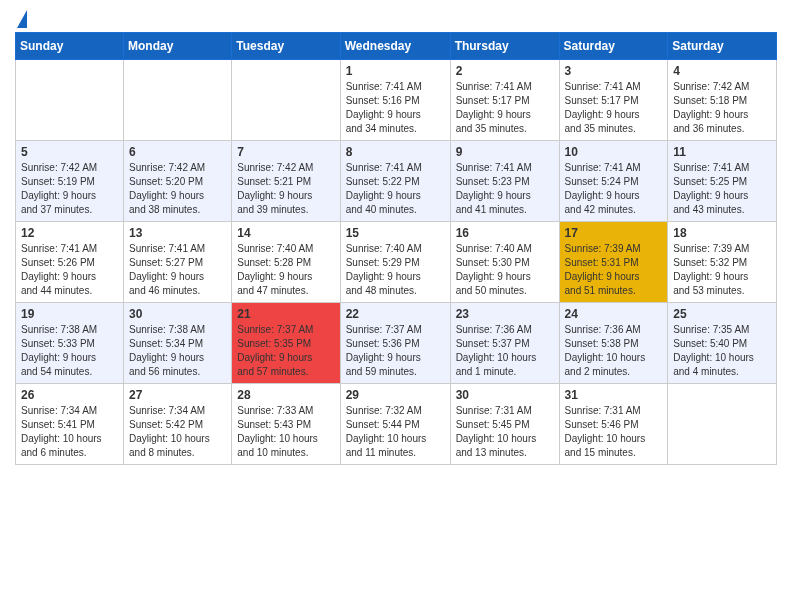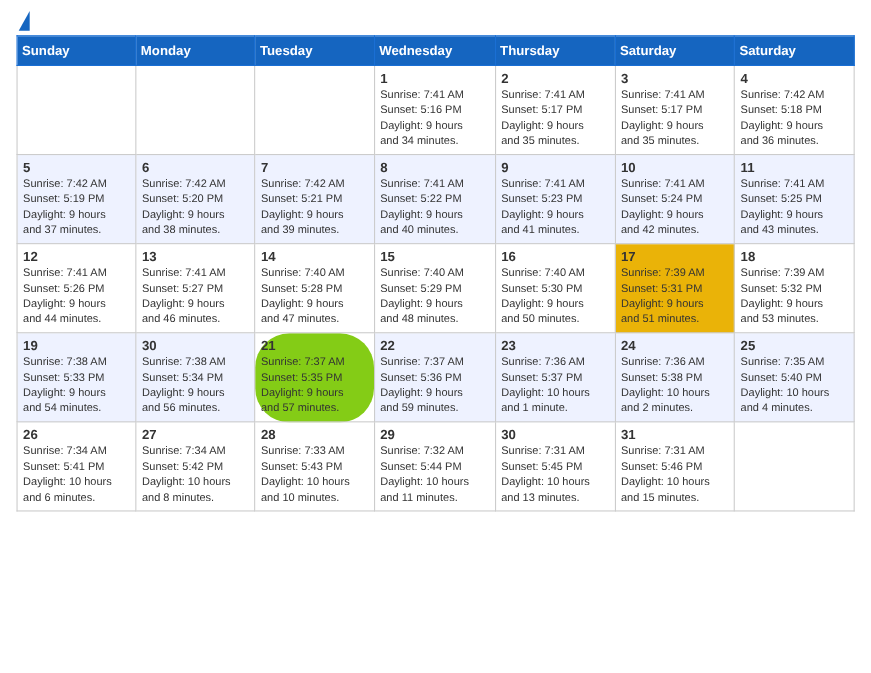--- a/index.html
+++ b/index.html
@@ -284,21 +284,21 @@
 Daylight: 9 hours
 and 54 minutes.</div>
           </td>
           <td style="background: rgb(238, 242, 255);">
             <span class="day-number">30</span>
             <div class="day-content" style="white-space: pre-line;">Sunrise: 7:38 AM
 Sunset: 5:34 PM
 Daylight: 9 hours
 and 56 minutes.</div>
           </td>
-          <td style="background: #84cc16; border-radius: 31px;">
+          <td style="background: #ef4444;">
             <span class="day-number">21</span>
             <div class="day-content" style="white-space: pre-line;">Sunrise: 7:37 AM
 Sunset: 5:35 PM
 Daylight: 9 hours
 and 57 minutes.</div>
           </td>
           <td style="background: rgb(238, 242, 255);">
             <span class="day-number">22</span>
             <div class="day-content" style="white-space: pre-line;">Sunrise: 7:37 AM
 Sunset: 5:36 PM

